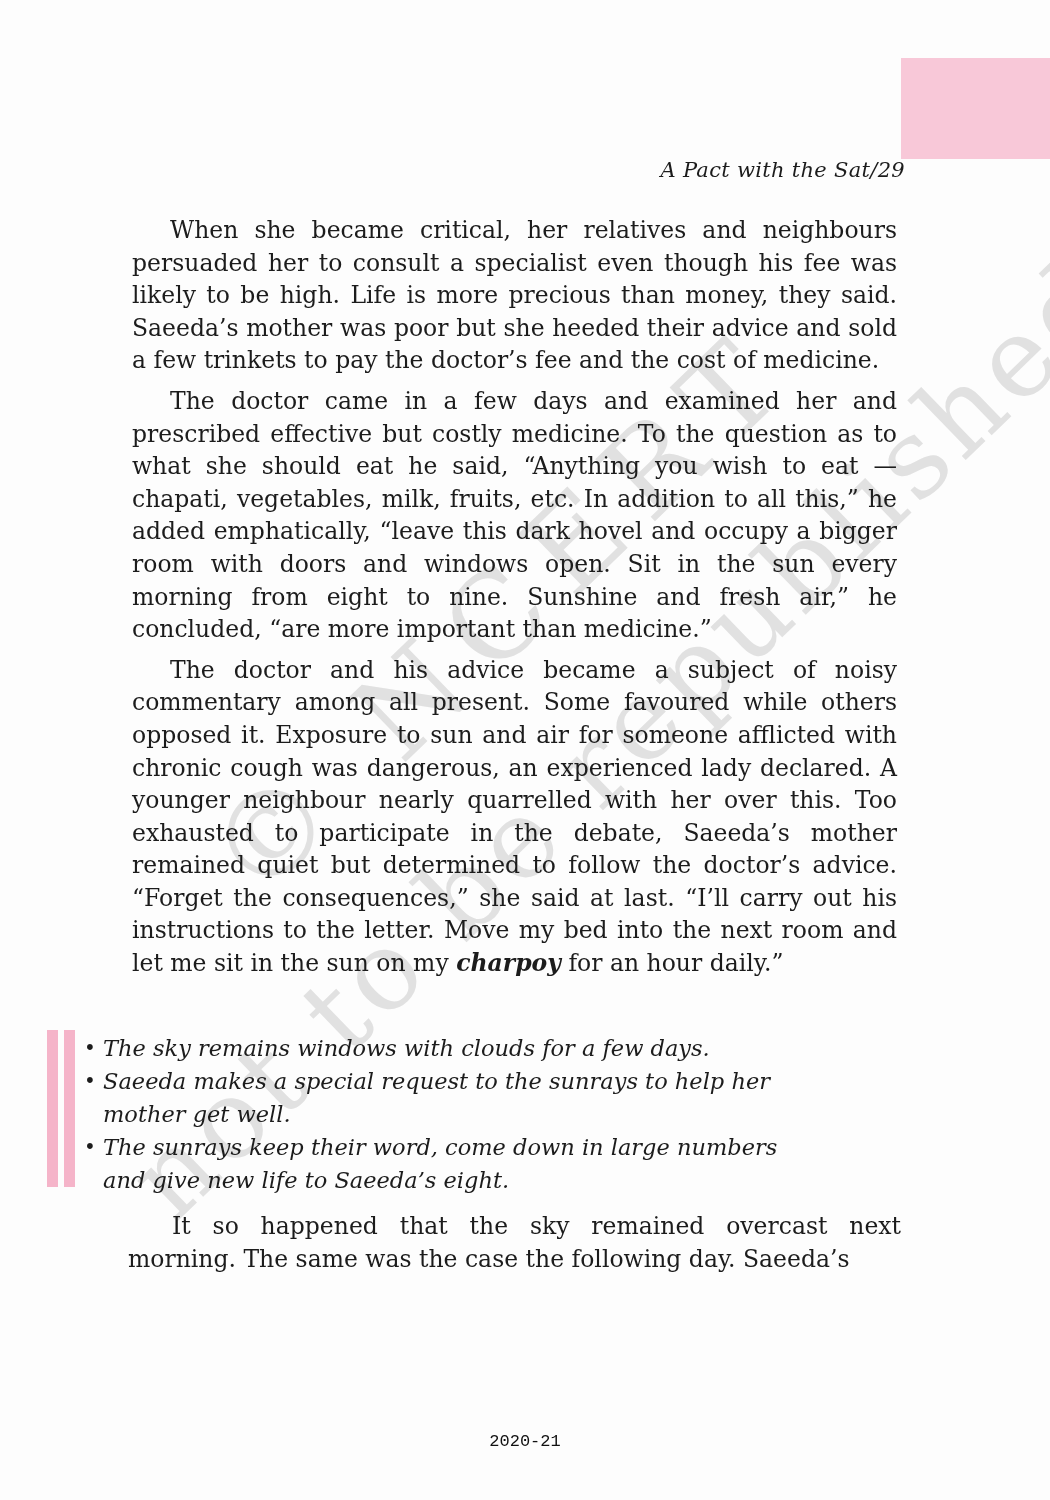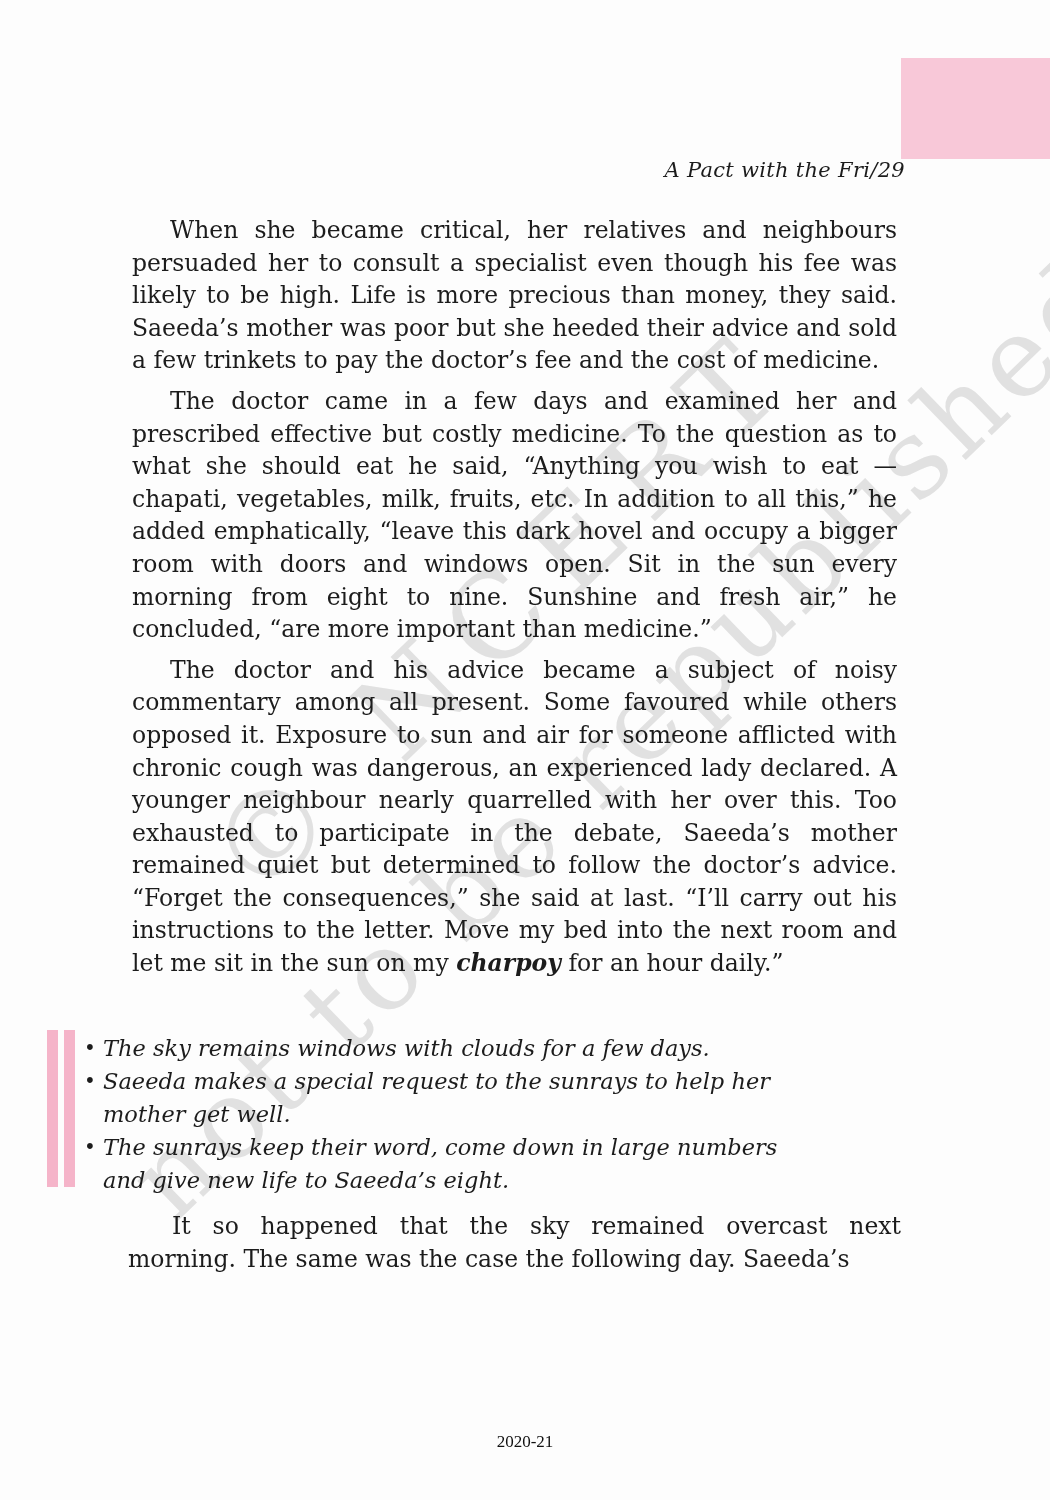--- a/index.html
+++ b/index.html
@@ -126,41 +126,41 @@
   .closing-para p {
     margin: 4px;
     text-indent: 44px;
   }
   .page-footer {
     position: absolute;
     top: 1432px;
     left: 0;
     width: 100%;
     text-align: center;
-    font-family: Liberation Serif, serif;
+    font-family: Liberation Mono, monospace;
     font-size: 17px;
     color: #111111;
   }
   .italic-word { font-style: italic; font-weight: bold; }
 </style>
 </head>
 <body>
 
 <div class="page">
 
   <div class="corner-block"></div>
 
   <div class="watermark">
     <div class="wm-line1">© NCERT</div>
     <div class="wm-line2">not to be republished</div>
   </div>
 
   <div class="content">
 
-    <div class="running-head">A Pact with the Fri/29</div>
+    <div class="running-head">A Pact with the Sat/29</div>
 
     <div class="body-text">
       <p>When she became critical, her relatives and neighbours persuaded her to consult a specialist even though his fee was likely to be high. Life is more precious than money, they said. Saeeda’s mother was poor but she heeded their advice and sold a few trinkets to pay the doctor’s fee and the cost of medicine.</p>
       <p>The doctor came in a few days and examined her and prescribed effective but costly medicine. To the question as to what she should eat he said, “Anything you wish to eat — chapati, vegetables, milk, fruits, etc. In addition to all this,” he added emphatically, “leave this dark hovel and occupy a bigger room with doors and windows open. Sit in the sun every morning from eight to nine. Sunshine and fresh air,” he concluded, “are more important than medicine.”</p>
       <p><span>The doctor and his advice became a subject of noisy commentary among all present. Some favoured while others opposed it. Exposure to sun and air for someone afflicted with chronic cough was dangerous, an experienced lady declared. A younger neighbour nearly quarrelled with her over this. Too exhausted to participate in the debate, Saeeda’s mother remained quiet but determined to follow the doctor’s advice. “Forget the consequences,” she said at last. “I’ll carry out his instructions to the letter. Move my bed into the next room and let me sit in the sun on my </span><span class="italic-word">charpoy</span><span> for an hour daily.”</span></p>
     </div>
 
     <div class="preview-bars">
       <div class="bar"></div>
       <div class="bar"></div>

